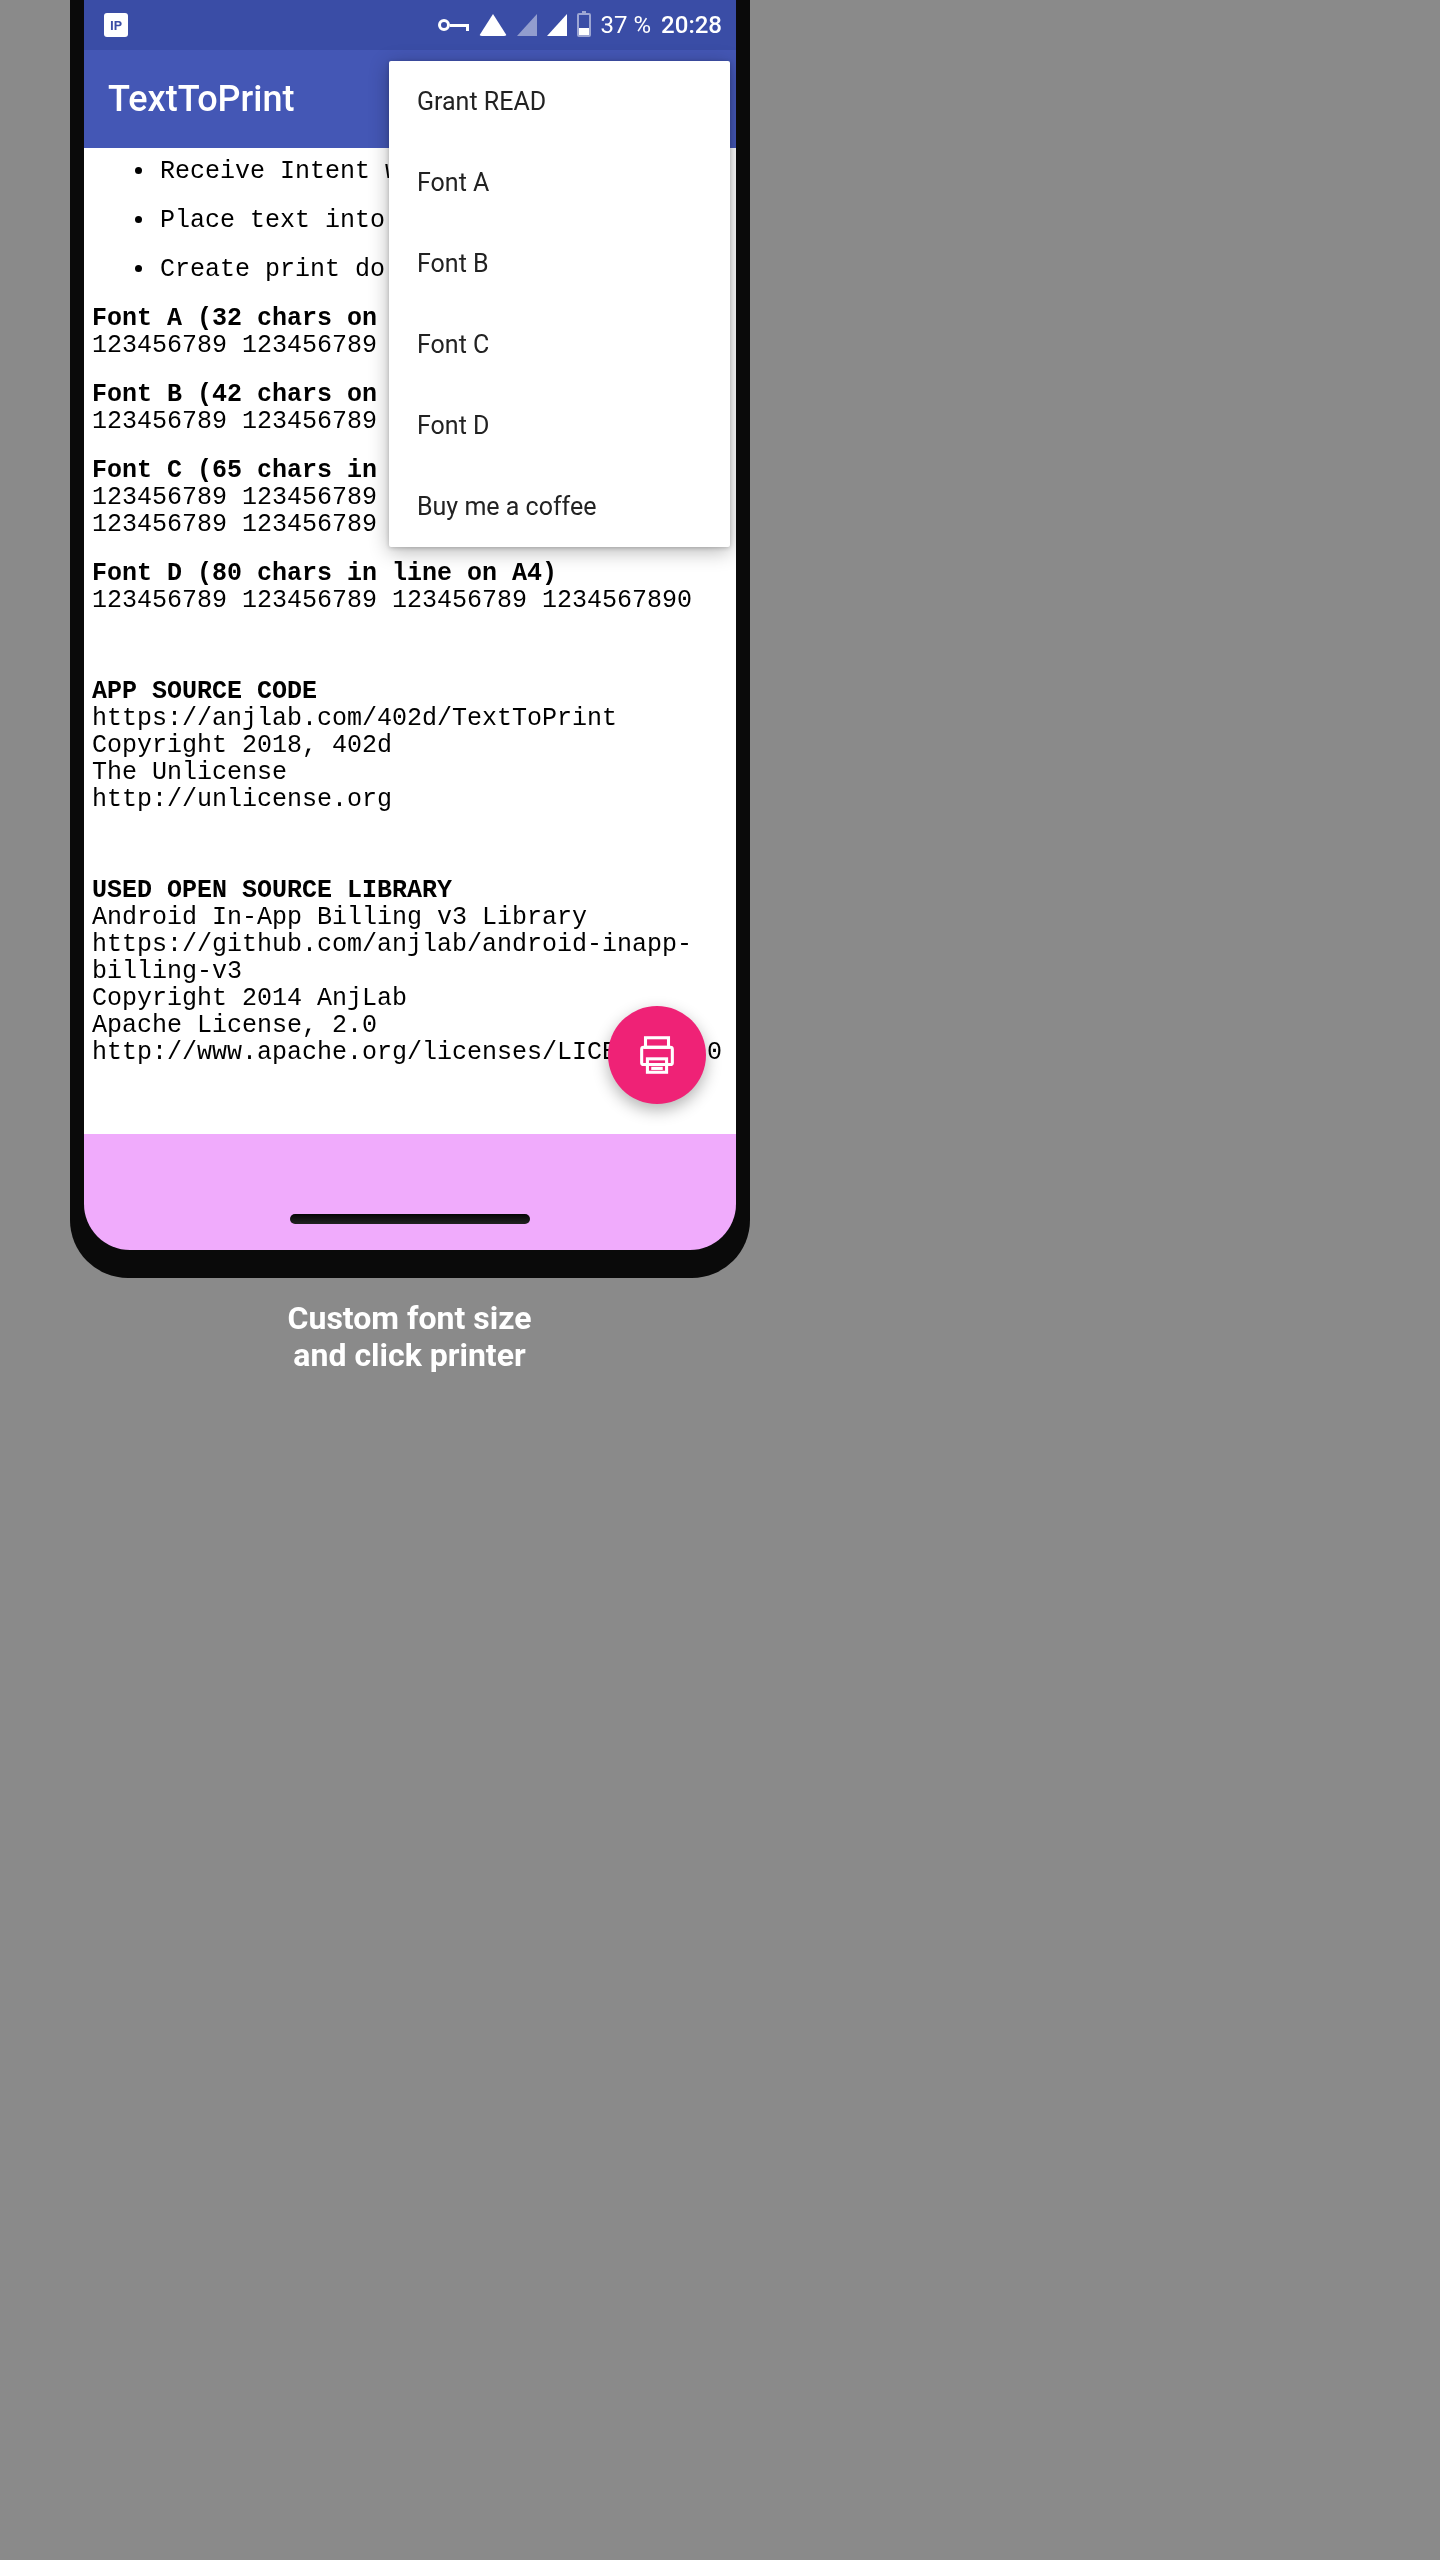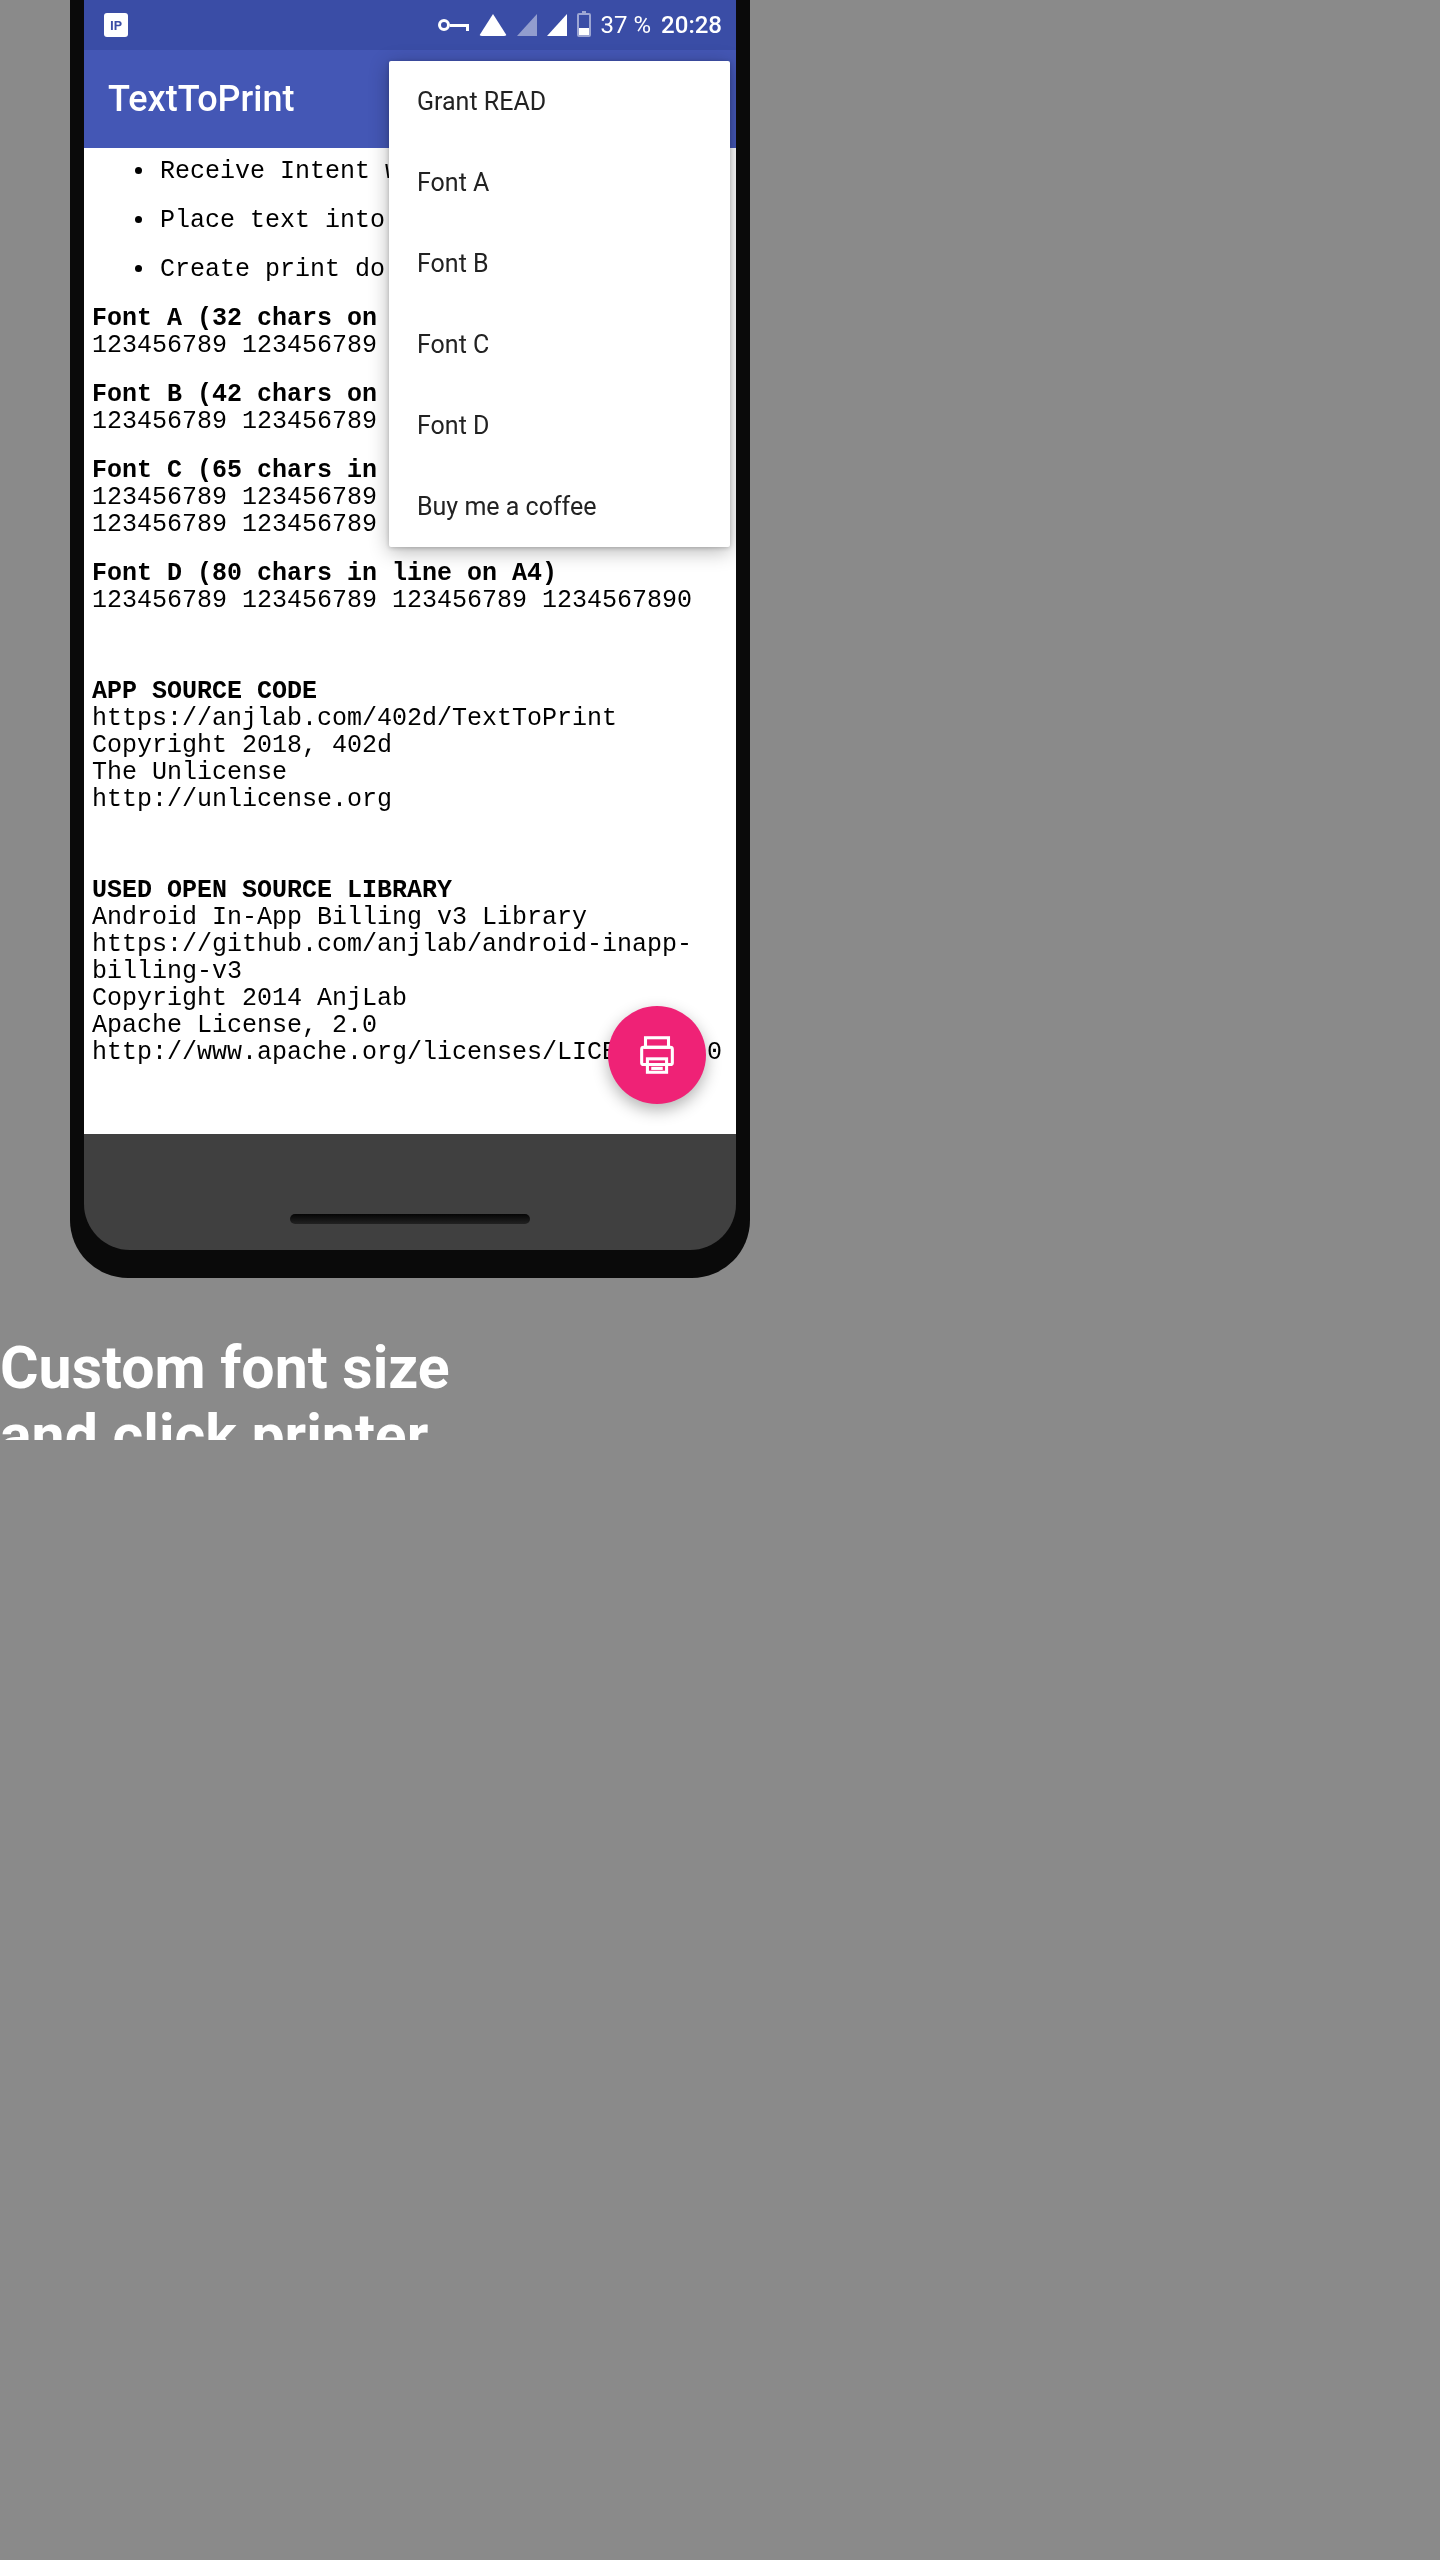--- a/index.html
+++ b/index.html
@@ -18,21 +18,21 @@
       width: 680px;
       height: 1278px;
       background: #0a0a0a;
       border-radius: 0 0 58px 58px;
       padding: 0 14px 14px 14px;
     }
     
     .phone-inner {
       width: 100%;
       height: 1250px;
-      background: #404040;
+      background: #f0abfc;
       border-radius: 0 0 46px 46px;
       overflow: hidden;
       position: relative;
     }
     
     .speaker {
       position: absolute;
       bottom: 26px;
       left: 50%;
       transform: translateX(-50%);
@@ -143,24 +143,24 @@
       display: flex;
       align-items: center;
       justify-content: center;
       z-index: 5;
     }
     
     .caption {
       position: absolute;
       left: 0;
       right: 0;
-      top: 1334px;
-      text-align: left;
+      top: 1300px;
+      text-align: center;
       color: #fff;
-      font-size: 59px;
+      font-size: 32px;
       font-weight: 700;
       line-height: 1.15;
     }
     
     .wifi-tri {
       width: 0; height: 0;
       border-left: 14px solid transparent;
       border-right: 14px solid transparent;
       border-bottom: 22px solid #fff;
       border-radius: 3px;

